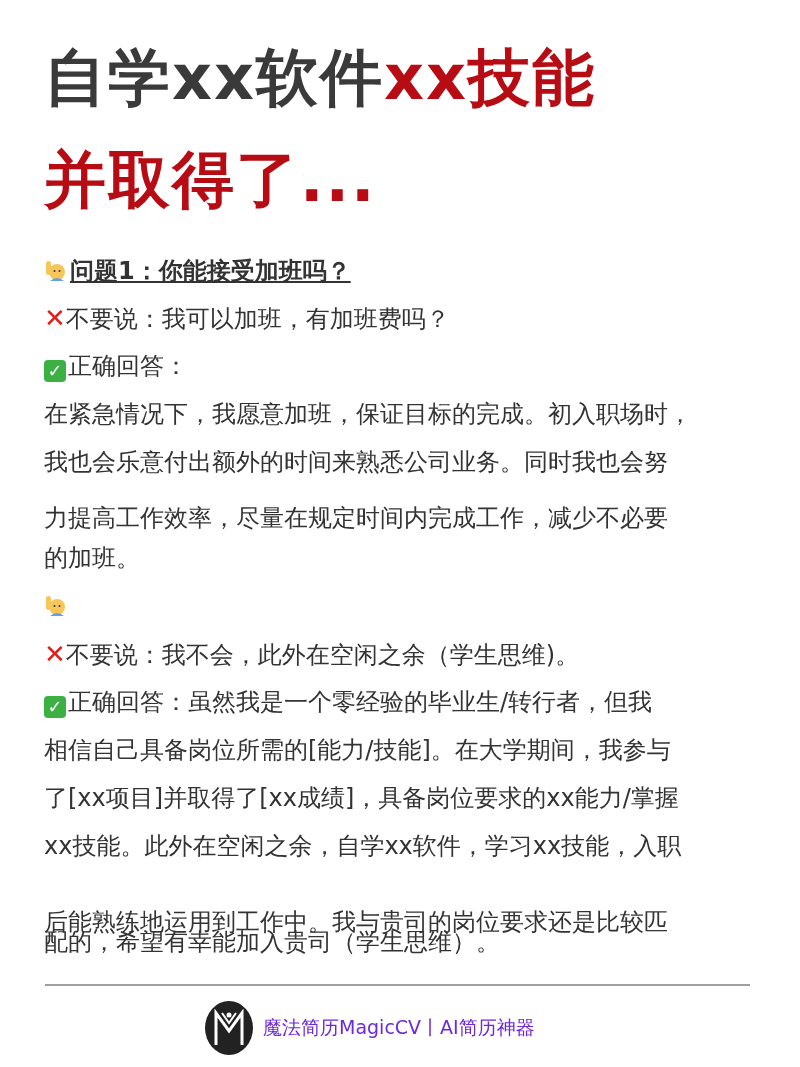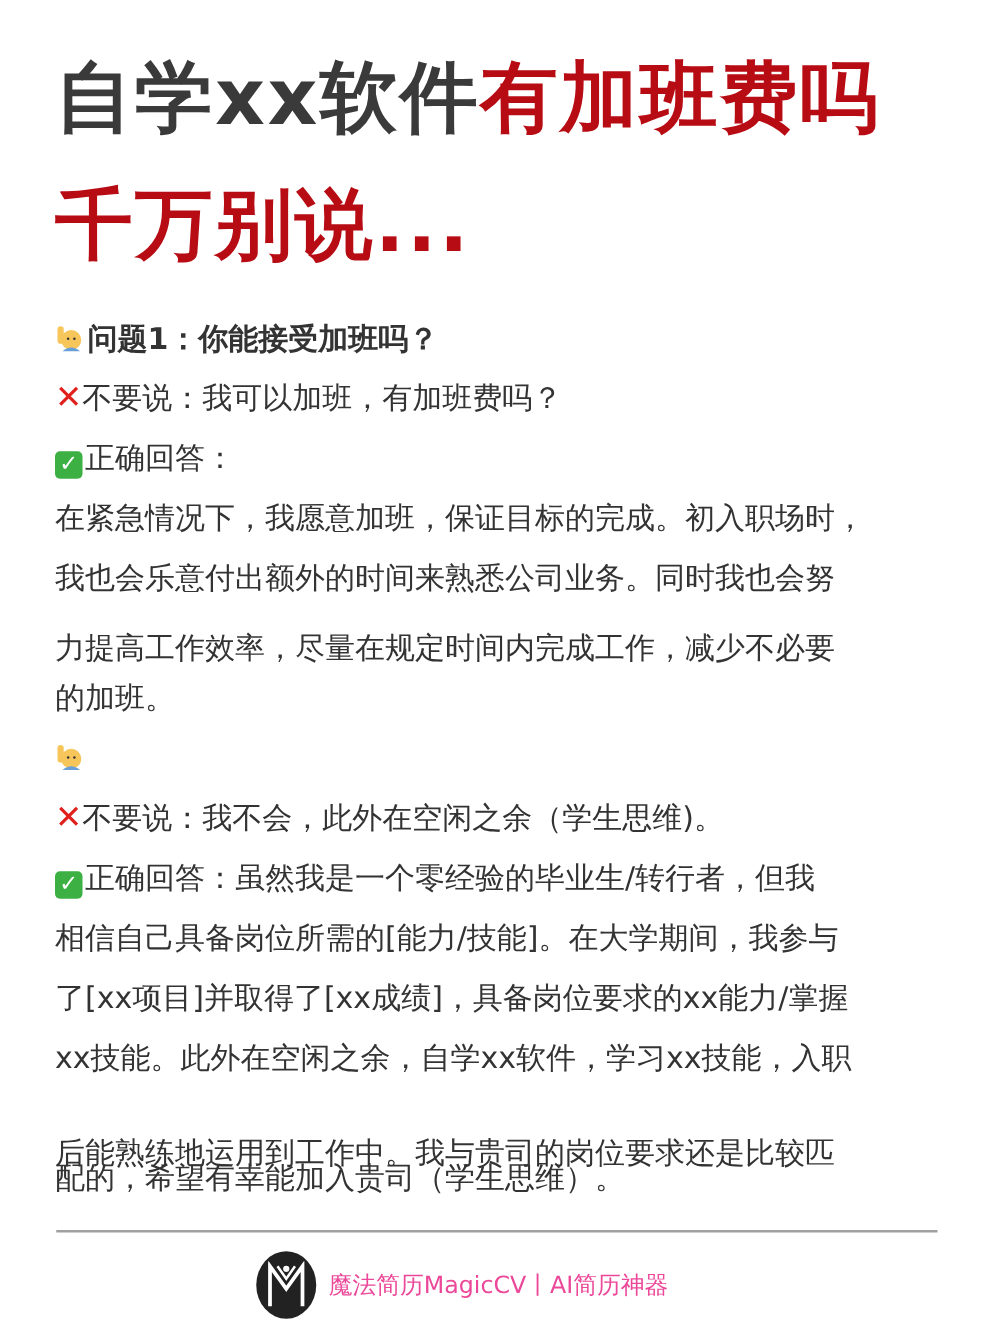--- a/index.html
+++ b/index.html
@@ -4,37 +4,37 @@
 <style>
   html, body { margin: 0; padding: 0; background: #ffffff; }
   body { width: 800px; height: 1067px; position: relative; overflow: hidden;
          font-family: "DejaVu Sans", "Liberation Sans", sans-serif; color: #333333; }
   .title { position: absolute; left: 44px; font-weight: bold; font-size: 62px; line-height: 80px; letter-spacing: 2px; white-space: nowrap; }
   .title .dark { color: #3a3a3a; }
   .title .red { color: #b80c14; }
   #t1 { top: 38px; }
   #t2 { top: 140px; }
   .line { position: absolute; left: 44px; font-size: 24px; line-height: 32px; white-space: nowrap; color: #333; }
-  .bold { font-weight: bold; }
+  .bold { font-weight: bold; text-decoration: underline; }
   .emoji { display: inline-block; width: 24px; height: 24px; vertical-align: -4px; margin-right: 2px; }
   .xmark { color: #e0201c; font-weight: bold; font-size: 26px; }
   .check { display:inline-block; width:22px; height:22px; background:#3cb043; border-radius:4px; color:#fff; font-size:18px; line-height:22px; text-align:center; vertical-align: -3px; margin-right:2px; font-weight:bold;}
   .divider { position: absolute; left: 45px; top: 984px; width: 705px; height: 2px; background: #a0a0a0; }
   .footer { position: absolute; left: 205px; top: 1000px; height: 56px; display: flex; align-items: center; }
   .logo { width: 48px; height: 54px; border-radius: 50%; background: #222; display: flex; align-items: center; justify-content: center; margin-right: 10px; }
-  .footer-text { font-size: 19px; color: #ec4899; white-space: nowrap; }
+  .footer-text { font-size: 19px; color: #6d28d9; white-space: nowrap; }
 </style>
 </head>
 <body>
 
 <div class="title" id="t1">
-  <span class="dark">自学xx软件</span><span class="red">有加班费吗</span>
+  <span class="dark">自学xx软件</span><span class="red">xx技能</span>
 </div>
 <div class="title" id="t2">
-  <span class="red">千万别说...</span>
+  <span class="red">并取得了...</span>
 </div>
 
 <div class="line bold" style="top:255px">
   <svg class="emoji" viewBox="0 0 24 24">
       <circle cx="13" cy="13" r="8" fill="#f7c65a"></circle>
       <rect x="2" y="2" width="5" height="14" rx="2.5" fill="#f7c65a"></rect>
       <circle cx="10.5" cy="12" r="1" fill="#333"></circle>
       <circle cx="15.5" cy="12" r="1" fill="#333"></circle>
       <path d="M6 22 Q13 16 20 22Z" fill="#6aa0d8"></path>
     </svg><span>问题1：你能接受加班吗？</span>

